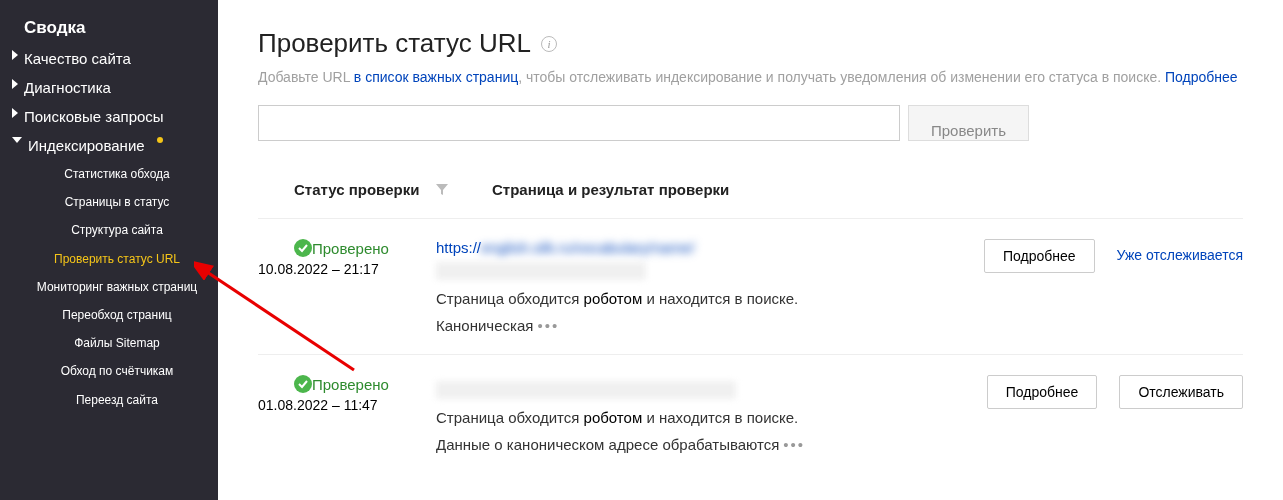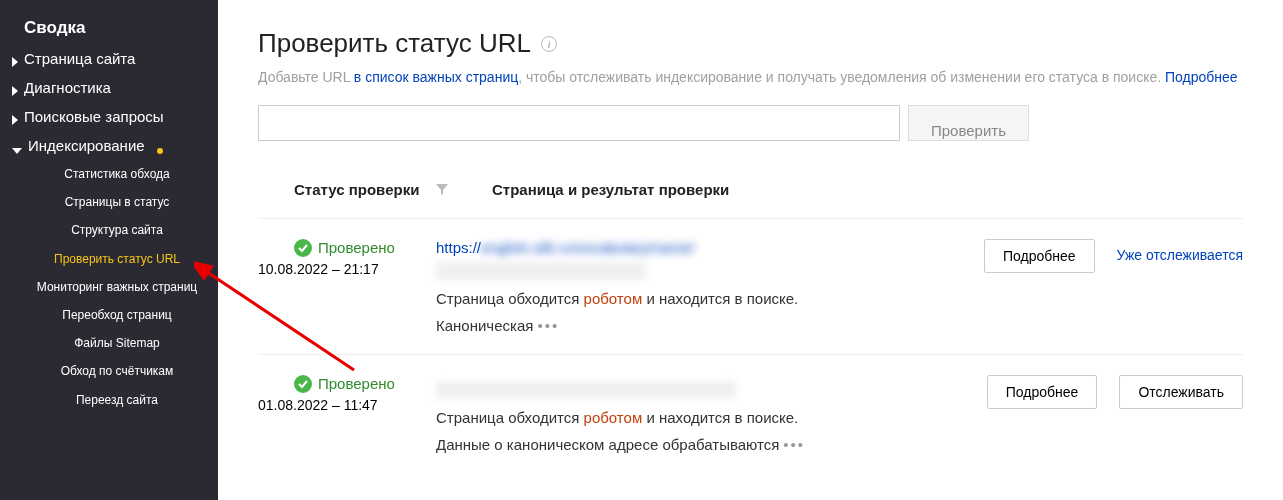--- a/index.html
+++ b/index.html
@@ -1,19 +1,19 @@
 <!DOCTYPE html>
 <html><head>
 <meta charset="utf-8">
 <style>
   * { box-sizing: border-box; margin: 0; padding: 0; }
   body { font-family: Arial, "Helvetica Neue", sans-serif; font-size: 14px; background: #fff; color: #222; width: 1283px; }
   .app { display: flex; min-height: 500px; }
   .sidebar { width: 218px; background: #2b2a33; color: #fff; padding: 12px 0; }
-  .side-item { padding: 6px 12px; display: flex; align-items: flex-end; gap: 6px; cursor: pointer; font-size: 15px; }
+  .side-item { padding: 6px 12px; display: flex; align-items: flex-start; gap: 6px; cursor: pointer; font-size: 15px; }
   .side-item .tri { width: 0; height: 0; border-top: 5px solid transparent; border-bottom: 5px solid transparent; border-left: 6px solid #fff; flex-shrink: 0; }
   .side-item.expanded .tri { border-left: 5px solid transparent; border-right: 5px solid transparent; border-top: 6px solid #fff; border-bottom: 0; }
   .side-item .dot { width: 6px; height: 6px; border-radius: 50%; background: #f5c518; margin-left: 6px; }
   .side-sub { padding: 6px 12px 6px 28px; cursor: pointer; font-size: 12px; line-height: 1.35; text-align: center; }
   .side-sub.active { color: #f5c518; }
   .side-first { font-weight: 600; font-size: 17px; padding-left: 24px; }
   .main { flex: 1; background: #fff; padding: 28px 40px 0 40px; position: relative; }
   .title-row { display: flex; align-items: center; gap: 10px; margin-bottom: 10px; }
   h1 { font-size: 26px; font-weight: 400; }
   .info-ic { width: 16px; height: 16px; border: 1px solid #bbb; border-radius: 50%; display: inline-flex; align-items: center; justify-content: center; font-size: 11px; color: #999; font-style: italic; font-family: Georgia, serif; }
@@ -24,48 +24,48 @@
   .check-btn { height: 36px; padding: 16px 22px; background: #f5f5f5; border: 1px solid #ddd; color: #888; font-size: 15px; cursor: pointer; }
   .headers { display: flex; margin-bottom: 20px; }
   .col-status { width: 178px; }
   .col-result { flex: 1; display: flex; align-items: center; gap: 8px; }
   .hdr { font-size: 15px; font-weight: 600; margin-left: 36px; }
   .filter-ic { width: 12px; height: 12px; }
   .filter-ic svg { display: block; }
   .row { display: flex; border-top: 1px solid #eee; padding: 20px 0; }
   .row:last-child { border-bottom: 1px solid #eee; }
   .status-col { width: 178px; }
-  .status-top { display: flex; align-items: flex-start; gap: 6px; padding-left: 36px; }
+  .status-top { display: flex; align-items: center; gap: 0; padding-left: 36px; }
   .check-ic { width: 18px; height: 18px; }
   .status-text { color: #2e8b2e; font-size: 15px; }
   .status-date { color: #000000; font-size: 14px; margin-top: 4px; }
   .result-col { flex: 1; }
   .url-link { color: #0044bb; font-size: 15px; }
   .blur-link { display: inline-block; filter: blur(4px); user-select: none; }
   .gray-block { background: #f0f0f0; height: 18px; margin-top: 6px; border-radius: 2px; filter: blur(3px); }
   .desc-line { margin-top: 10px; font-size: 15px; color: #333; }
-  .desc-line a { color: #c2410c; text-decoration: none; }
+  .desc-line a { color: #000000; text-decoration: none; }
   .dots { color: #999; letter-spacing: 2px; margin-left: 4px; }
   .actions-col { display: flex; align-items: flex-start; gap: 22px; }
   .more-btn { height: 34px; background: #fff; border: 1px solid #ccc; padding: 0 18px; font-size: 14px; cursor: pointer; border-radius: 2px; }
   .track-text { color: #0044bb; font-size: 14px; padding-top: 8px; }
   .arrow-annot { position: absolute; left: -24px; top: 260px; pointer-events: none; }
 </style>
 </head>
 <body>
 
 <div class="app">
 
   <div class="sidebar">
     <div class="side-item side-first">
       <span>Сводка</span>
     </div>
     <div class="side-item">
       <span class="tri"></span>
-      <span>Страница сайта</span>
+      <span>Качество сайта</span>
     </div>
     <div class="side-item">
       <span class="tri"></span>
       <span>Диагностика</span>
     </div>
     <div class="side-item">
       <span class="tri"></span>
       <span>Поисковые запросы</span>
     </div>
     <div class="side-item expanded">

